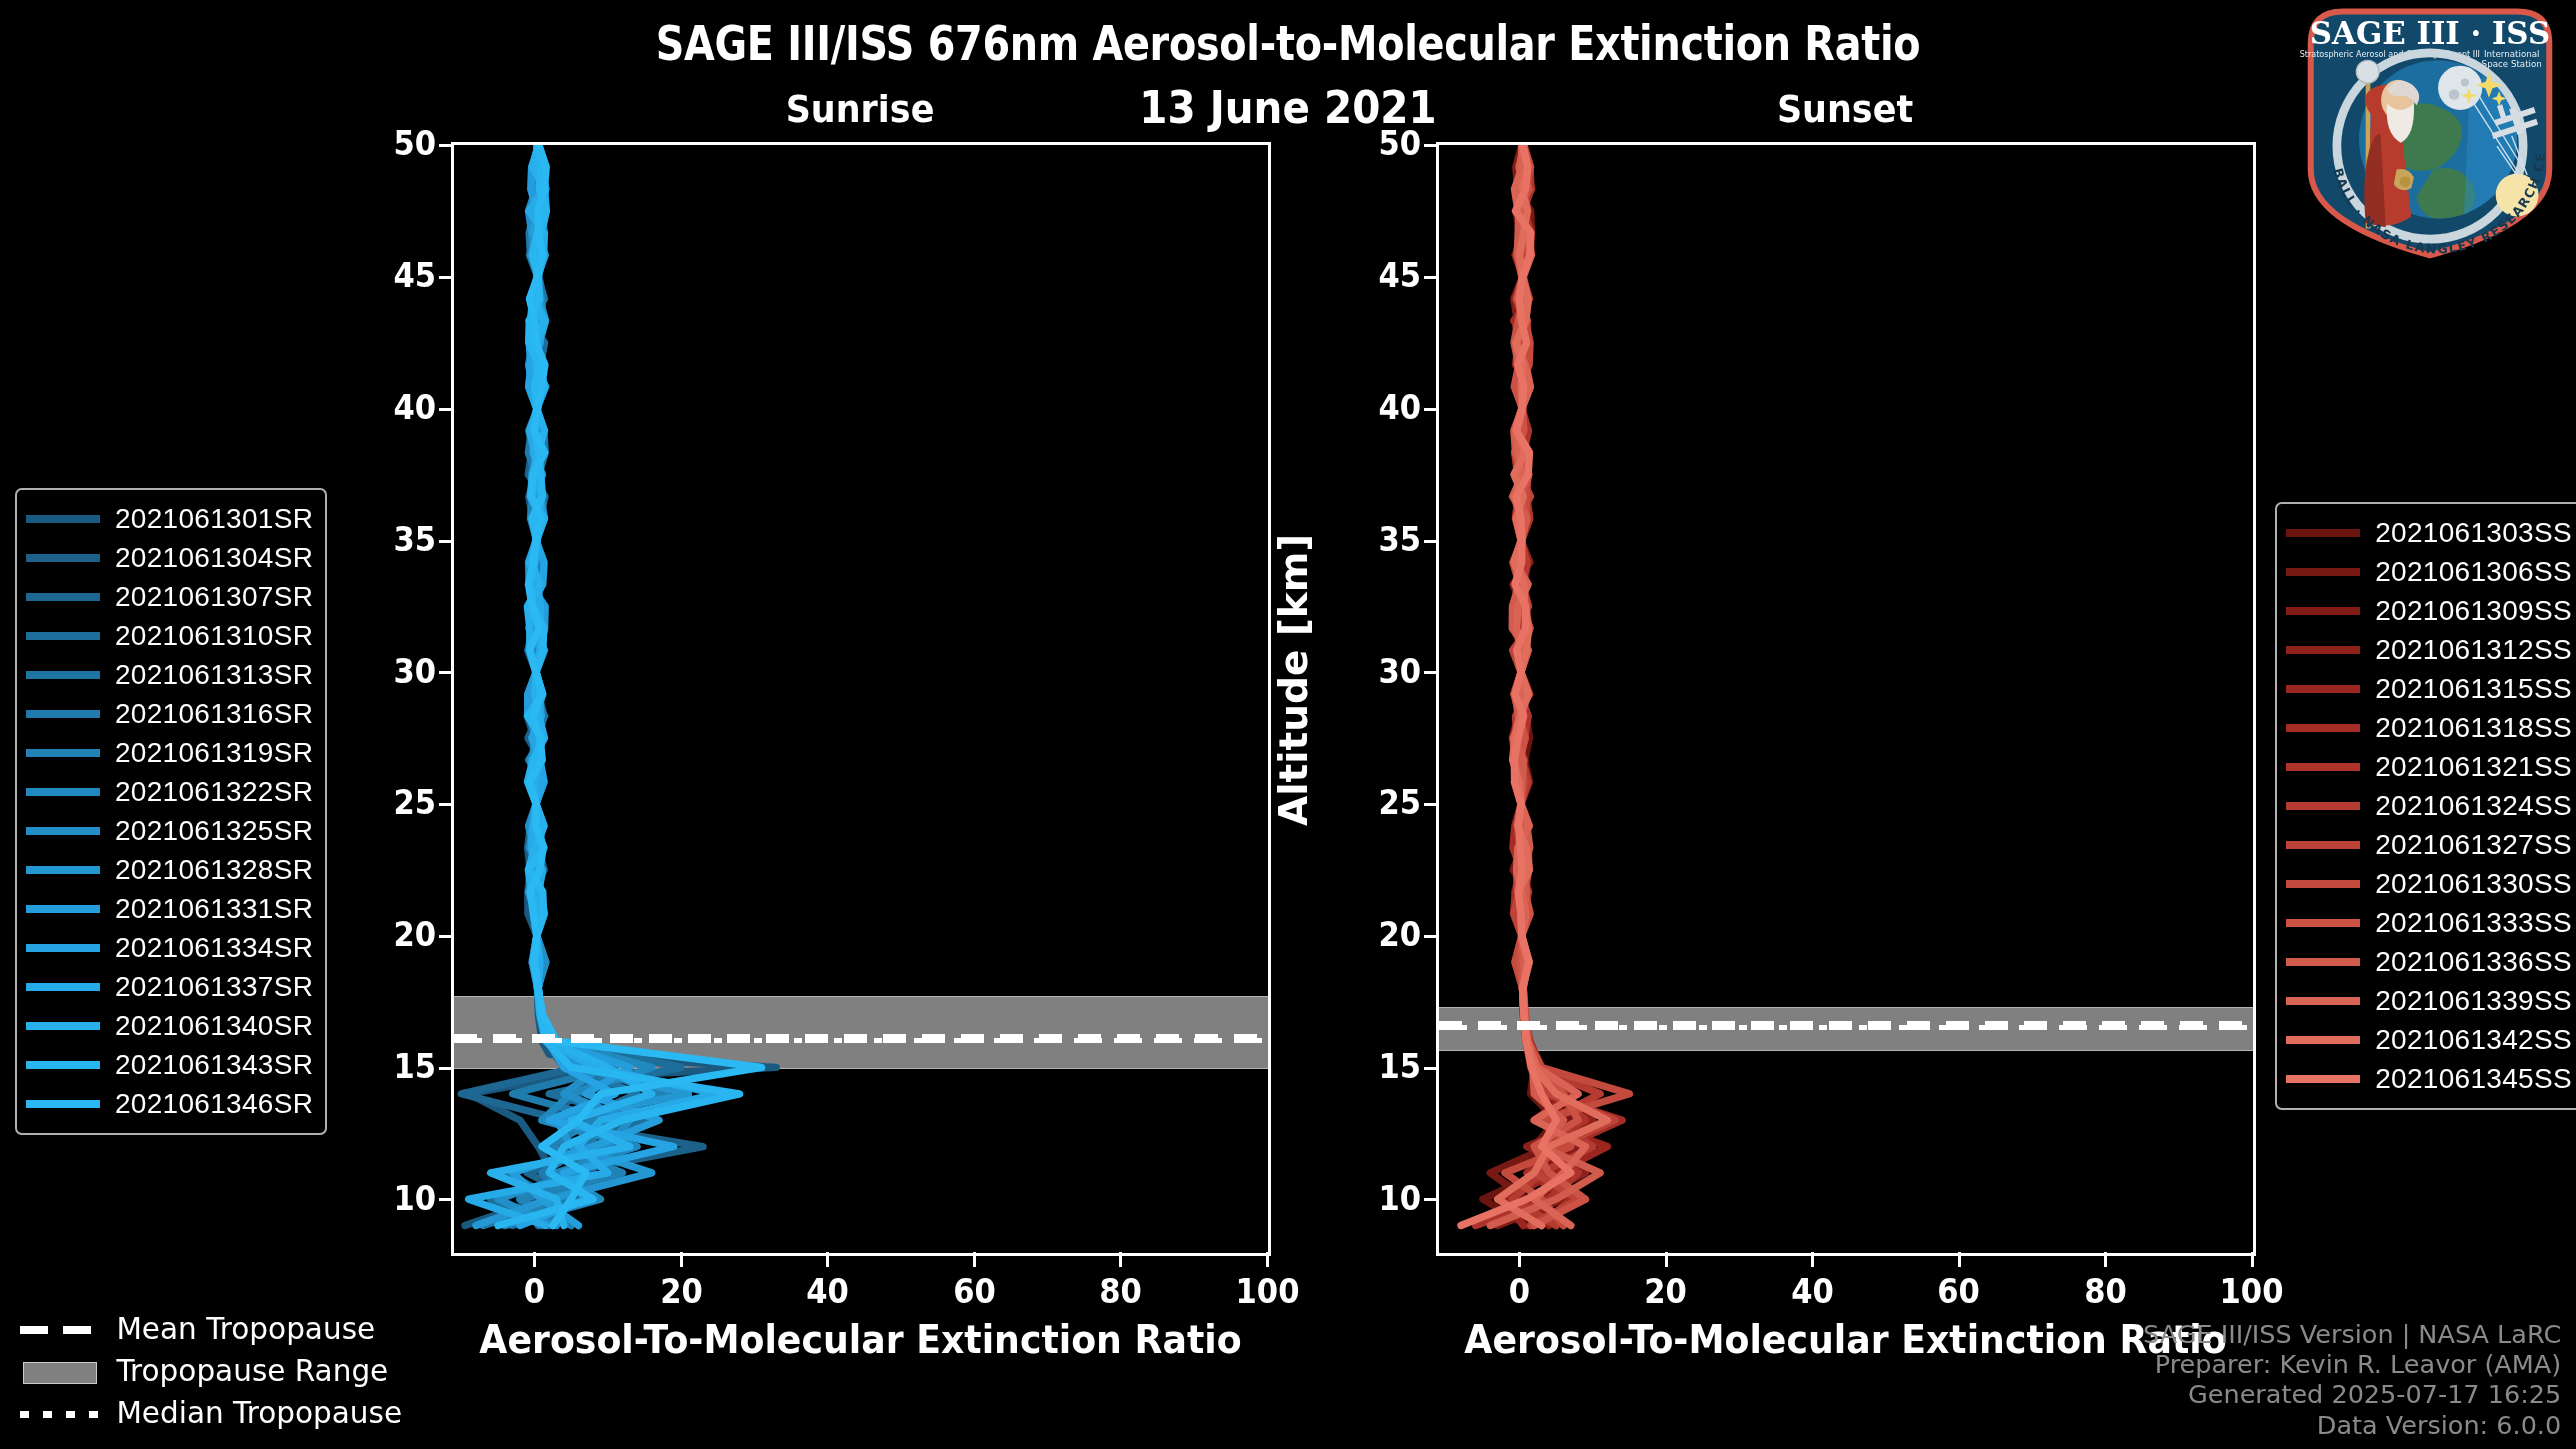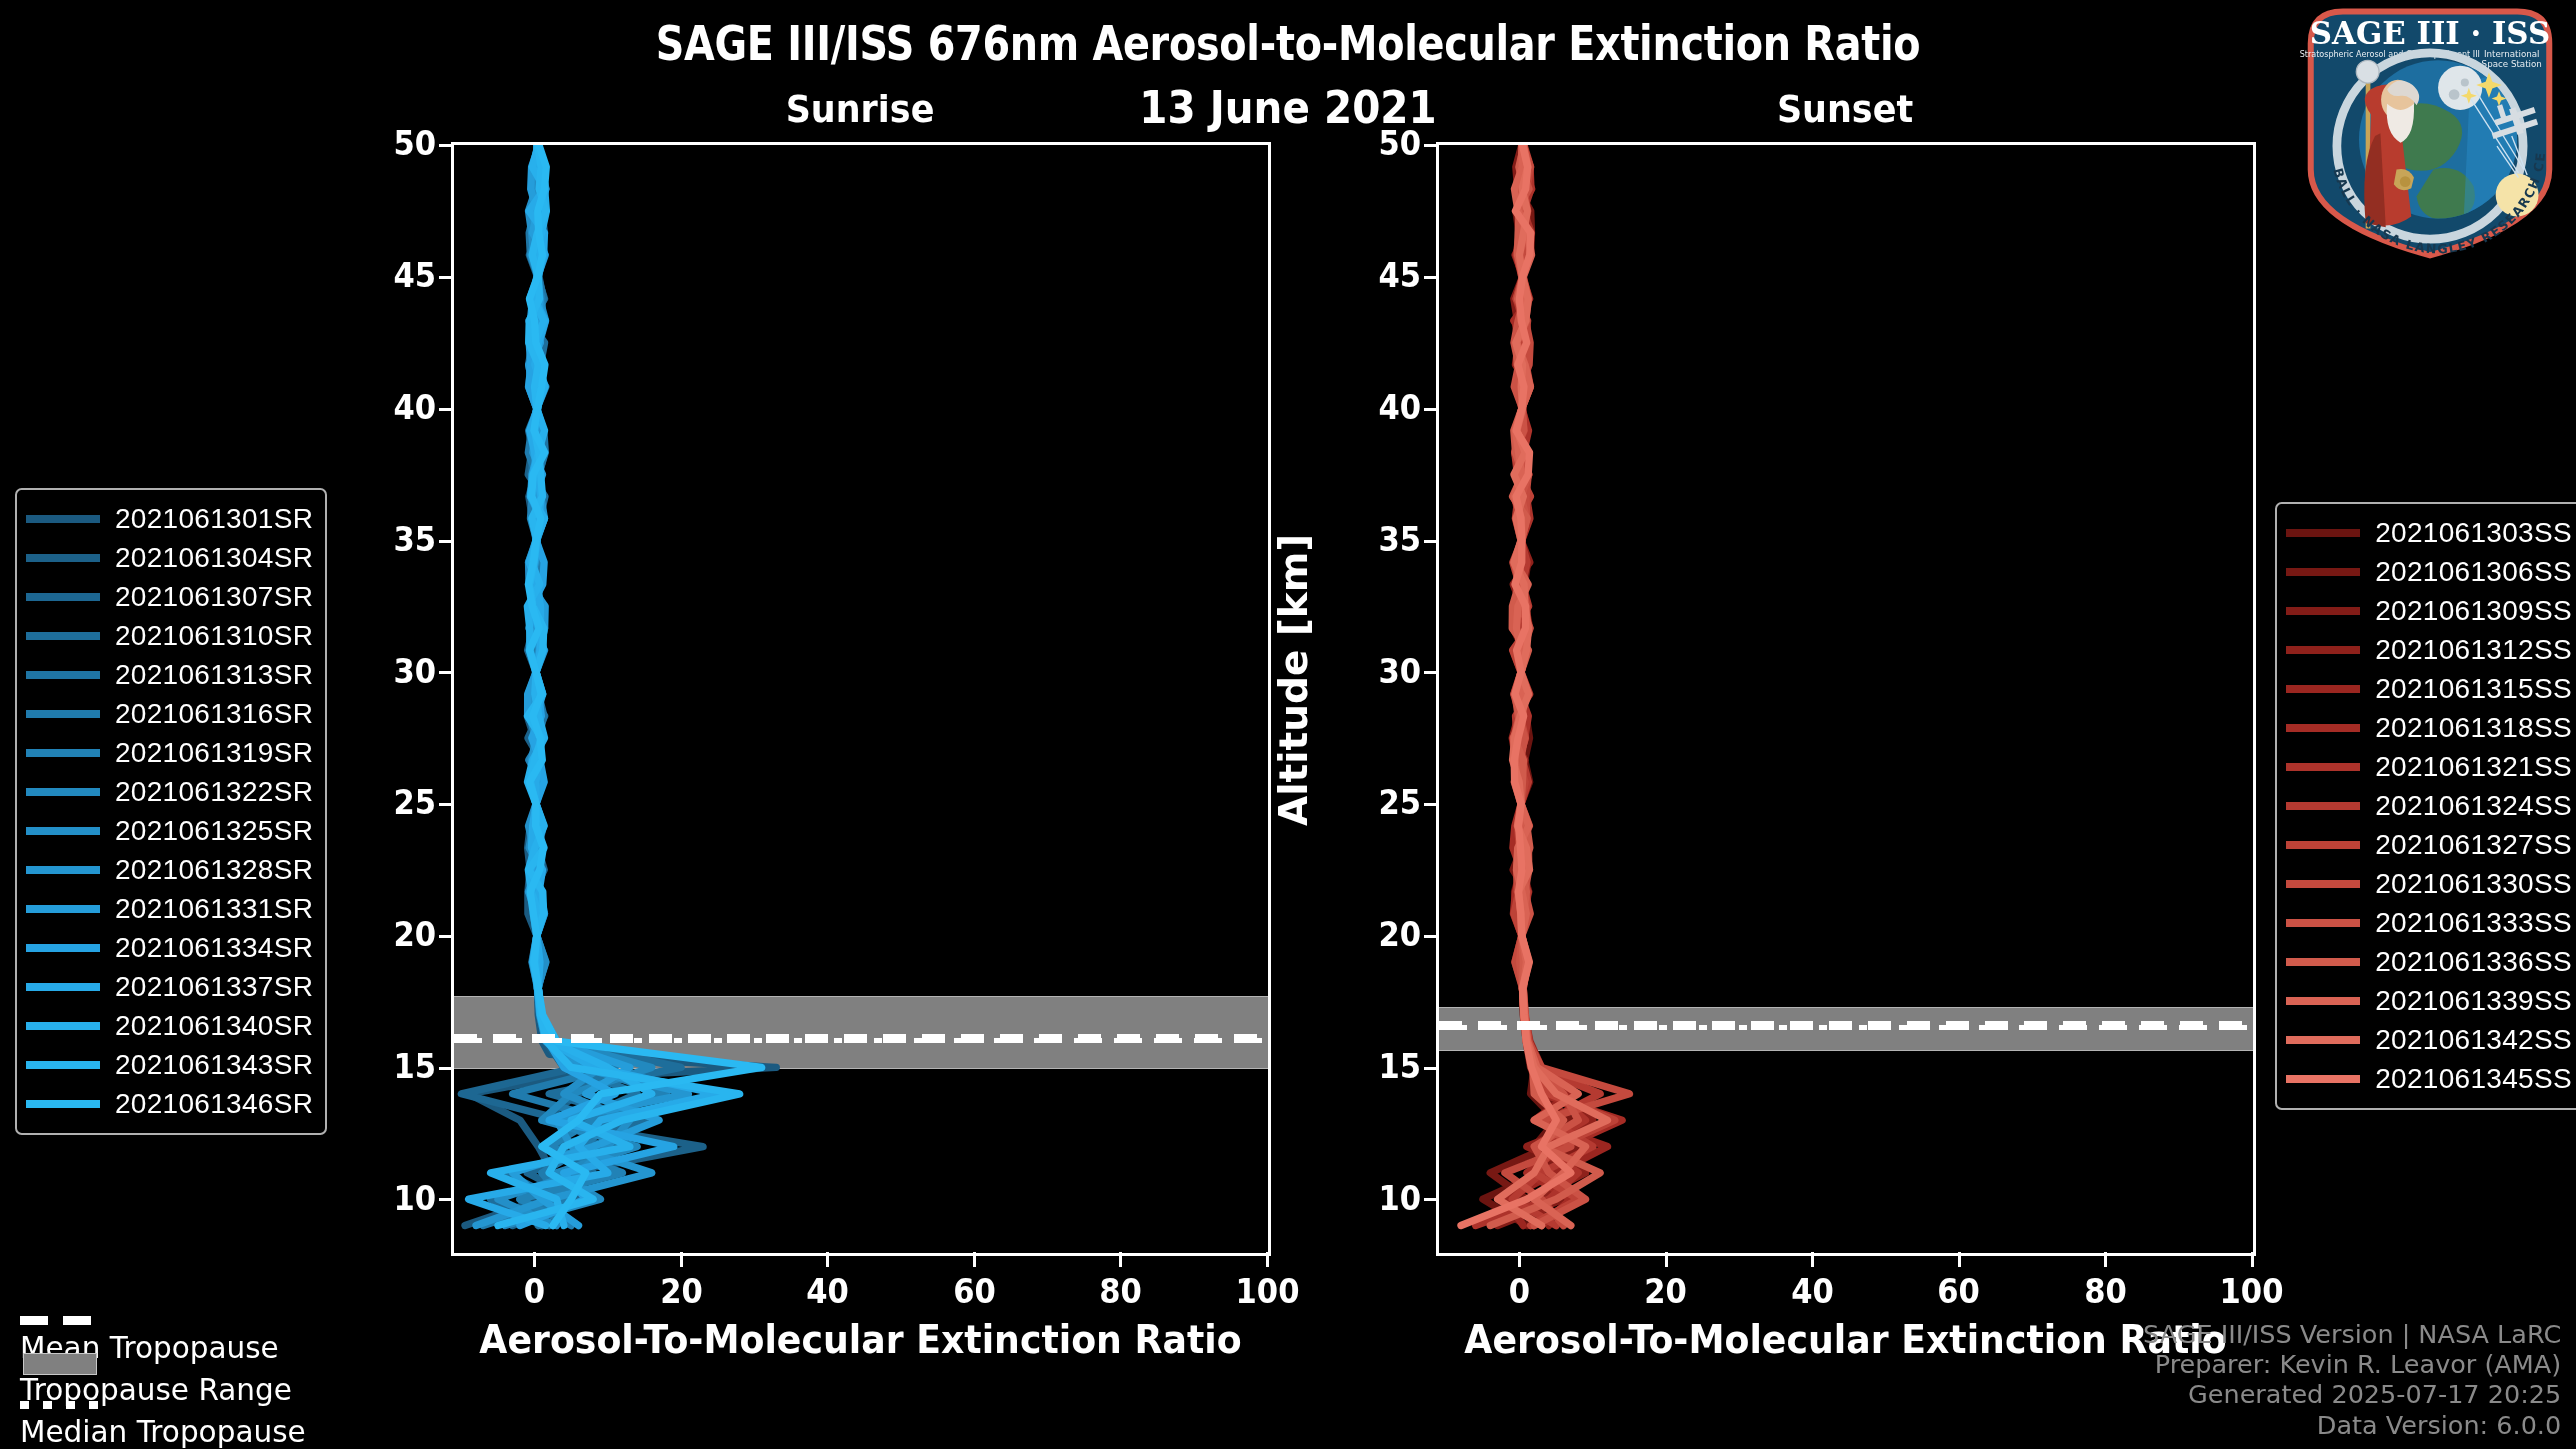--- a/index.html
+++ b/index.html
@@ -60,21 +60,21 @@
                  background:#000;padding:9.4px 12px 9.4px 9.4px;}
   .leg-row{display:flex;align-items:center;height:39px;}
   .leg-swatch{width:74px;height:7.4px;margin-right:14.8px;flex:none;}
   .leg-text{font-size:28px;font-family:Liberation Sans, sans-serif;
             white-space:nowrap;letter-spacing:0.3px;}
   #legend-left{left:14.8px;top:488px;}
   #legend-right{left:2275px;top:502px;}
 
   
   #tropo-legend{left:20px;top:1308px;}
-  .tl-row{display:flex;align-items:flex-start;height:42px;flex-direction:column;}
+  .tl-row{display:flex;align-items:center;height:42px;}
   .tl-mark{width:79px;height:23px;margin-right:17.4px;flex:none;position:relative;}
   .tl-dash{position:absolute;top:8px;left:0;width:79px;height:8.7px;
            background:repeating-linear-gradient(90deg,#fff 0 28px,transparent 28px 43px);}
   .tl-dot{position:absolute;top:9.4px;left:0;width:79px;height:7.4px;
           background:repeating-linear-gradient(90deg,#fff 0 8.7px,transparent 8.7px 23px);}
   .tl-box{position:absolute;top:2.7px;left:2.7px;width:72px;height:20px;
           background:#808080;border:1.3px solid #c8c8c8;}
   .tl-text{font-size:29.5px;}
 
   
@@ -356,21 +356,21 @@
     <span class="tl-mark">
         <span class="tl-dot"></span>
       </span>
     <span class="tl-text">Median Tropopause</span>
   </div>
 </div>
 
 <div class="abs" id="credits">
   <div>SAGE III/ISS Version | NASA LaRC</div>
   <div>Preparer: Kevin R. Leavor (AMA)</div>
-  <div>Generated 2025-07-17 20:25</div>
+  <div>Generated 2025-07-17 16:25</div>
   <div>Data Version: 6.0.0</div>
 </div>
 
 <div class="abs" id="logo">
 <svg viewBox="0 0 400 385" width="268" height="258">
   <defs>
     <clipPath id="globeClip">
           <circle cx="212" cy="205" r="118"></circle>
         </clipPath>
     <path id="ringPath" d="M 52 215 A 160 160 0 0 0 372 215" fill="none"></path>

